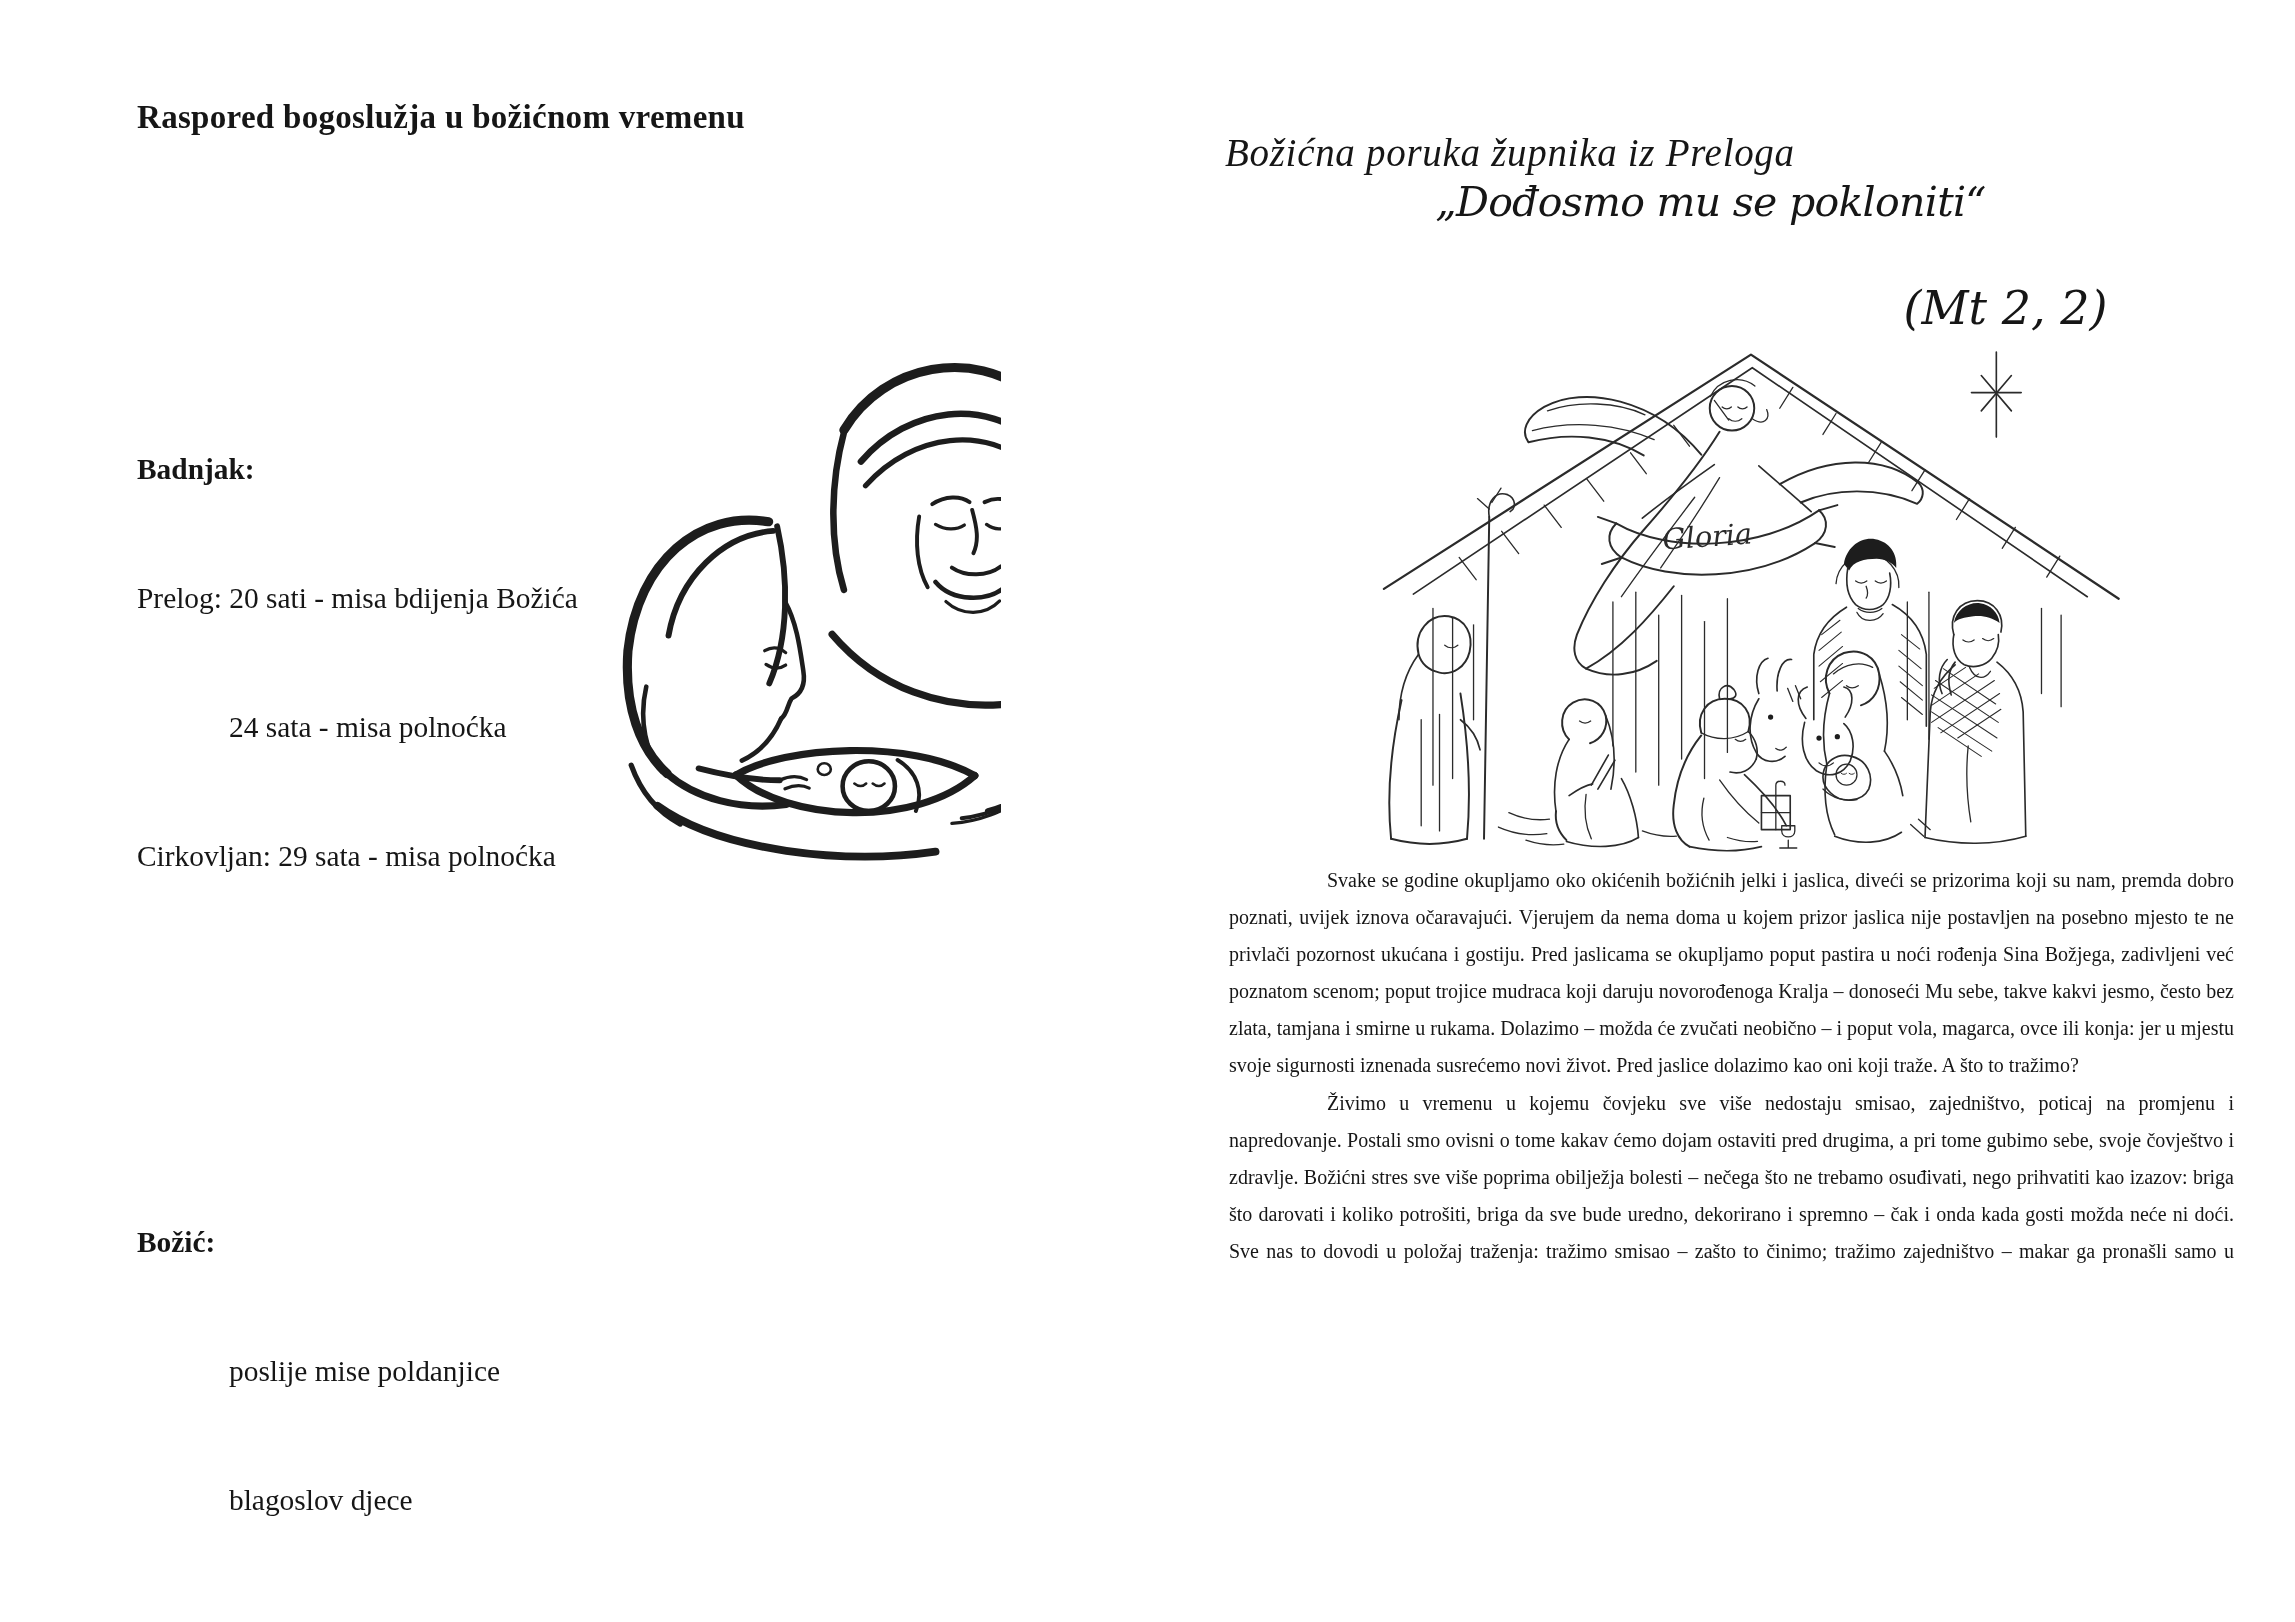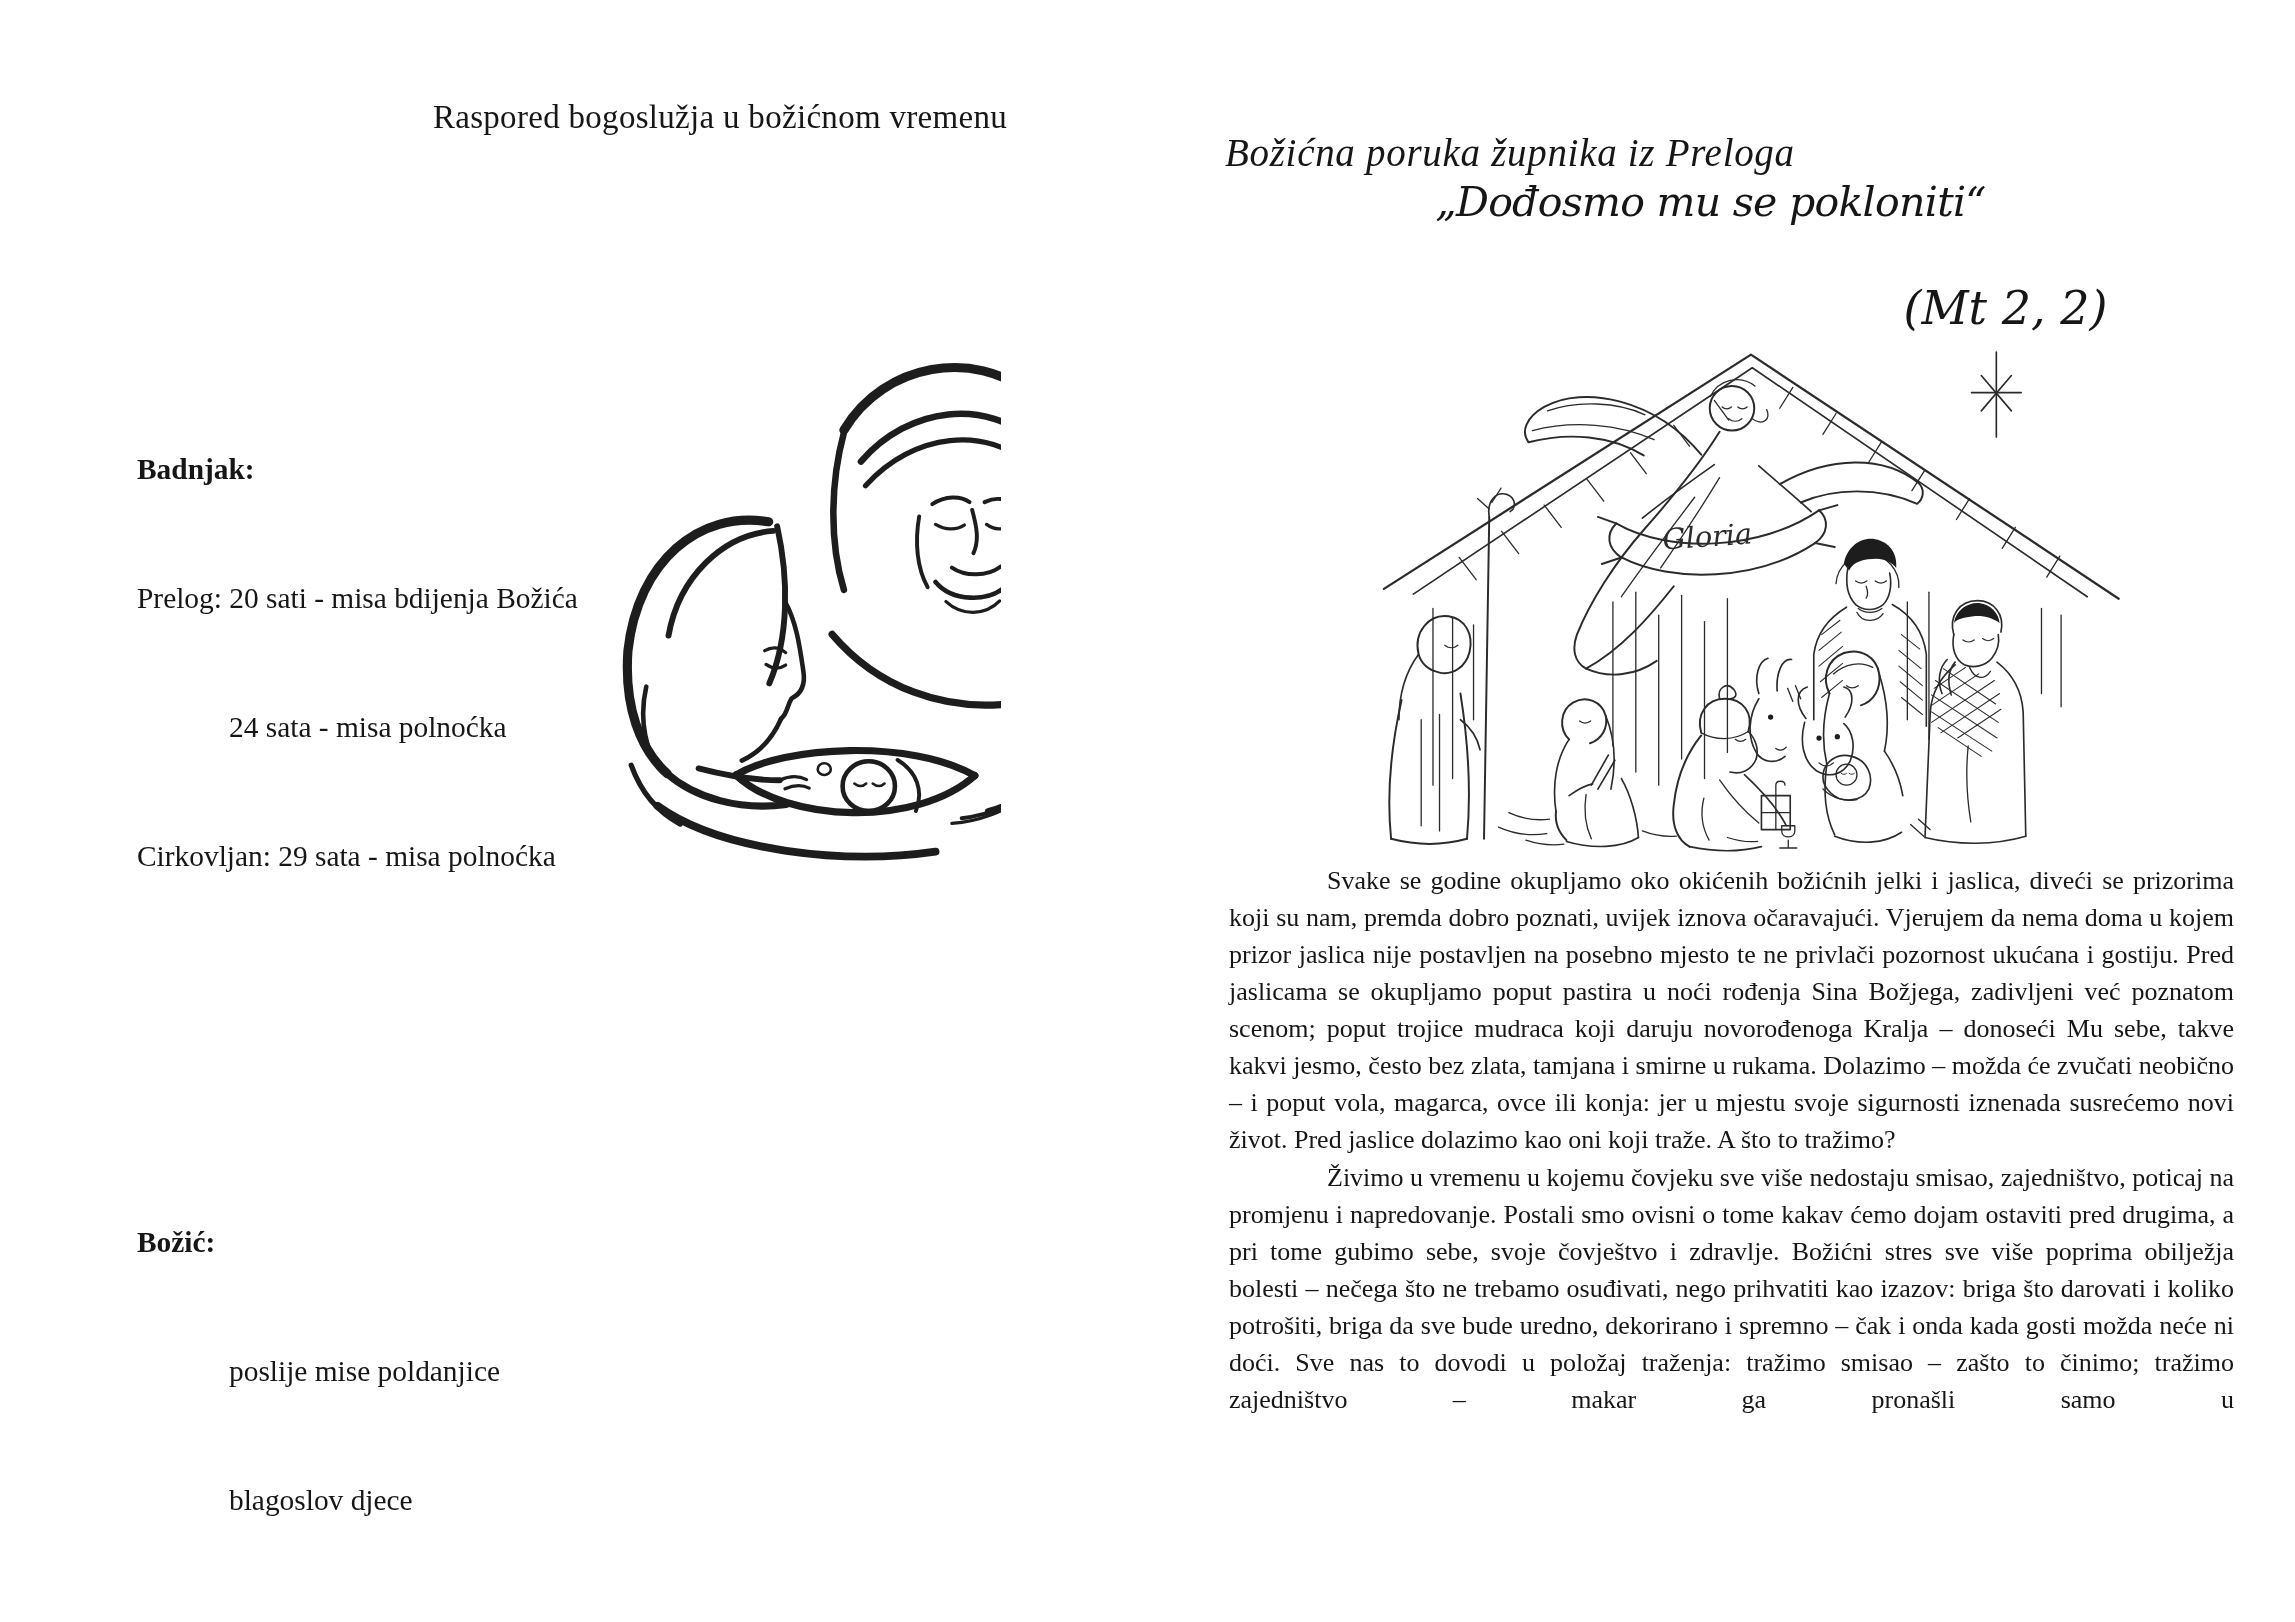--- a/index.html
+++ b/index.html
@@ -7,21 +7,21 @@
     position:relative;
     width:2295px;height:1623px;
     background:#ffffff;
     font-family:"Liberation Serif", serif;
     color:#161616;
     overflow:hidden;
   }
   
   .lp-title{
     position:absolute;left:137px;top:98px;width:870px;
-    text-align:right;font-weight:normal;font-size:33px;line-height:1.2;
+    text-align:left;font-weight:bold;font-size:33px;line-height:1.2;
     letter-spacing:0.3px;
   }
   .lp-list{
     position:absolute;left:137px;top:233px;width:968px;
     font-size:29.4px;line-height:43px;white-space:pre-wrap;
   }
   .lp-section{margin-bottom:42px;}
   .lp-heading{font-weight:bold;}
   .lp-heading .rest{font-weight:normal;}
   .lp-line.indent{padding-left:92px;}
@@ -40,21 +40,21 @@
     letter-spacing:-0.7px;
   }
   .rp-subtitle{
     position:absolute;left:753px;top:281px;width:209px;
     font-family:"DejaVu Serif", serif;
     font-style:italic;font-size:46px;text-align:center;
   }
   .rp-art{position:absolute;left:213px;top:327px;}
   .rp-body{
     position:absolute;left:81px;top:862px;width:1005px;
-    font-size:26px;line-height:37px;text-align:justify;
+    font-size:20px;line-height:37px;text-align:justify;
   }
   .rp-body p{margin:0;text-indent:98px;}
   .rp-body p + p{margin-top:1px;}
   .rp-body p.justify-last{text-align-last:justify;}
   
   svg .brush{fill:none;stroke:#1d1d1d;stroke-linecap:round;stroke-linejoin:round;}
   svg .pen{fill:none;stroke:#2b2b2b;stroke-linecap:round;stroke-linejoin:round;}
   svg .ink{fill:#1d1d1d;stroke:none;}
   svg text.gloria{
     font-family:"DejaVu Serif", serif;font-style:italic;font-size:44px;fill:#2b2b2b;

